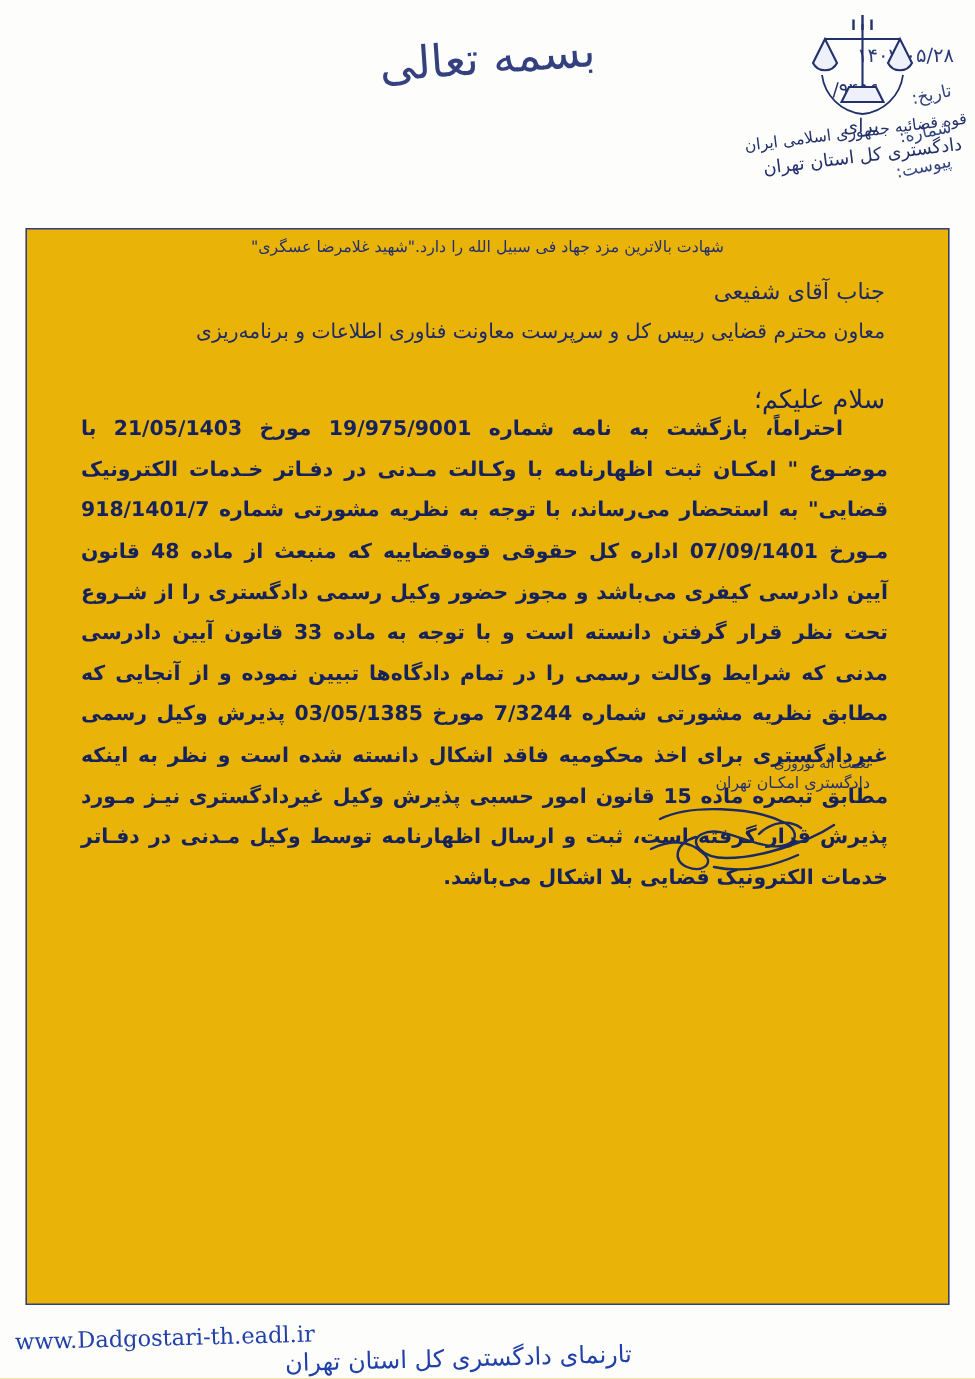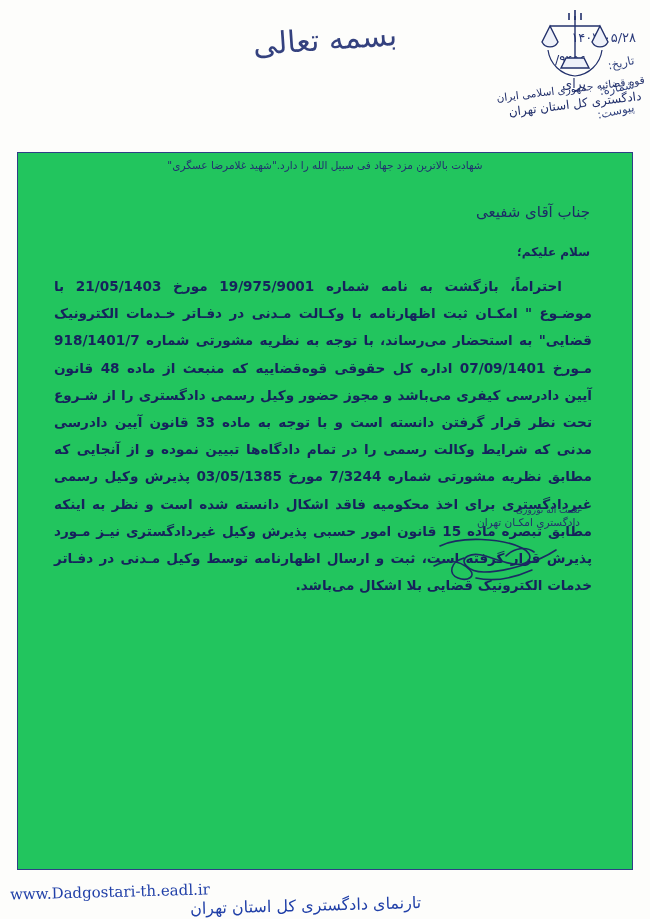--- a/index.html
+++ b/index.html
@@ -116,21 +116,21 @@
   }
 
   
   .frame {
     position: absolute;
     top: 152px;
     left: 17px;
     width: 616px;
     height: 718px;
     border: 1px solid #2f3f86;
-    background: #22c55e;
+    background: #eab308;
     box-sizing: border-box;
     padding-left: 40px;
   }
 
   .quote {
     position: absolute;
     top: 6px;
     left: 0;
     width: 100%;
     text-align: center;
@@ -139,37 +139,36 @@
     direction: rtl;
   }
 
   .salutation {
     position: absolute;
     top: 32px;
     right: 42px;
     font-size: 15px;
     color: #1d2a66;
     direction: rtl;
-    margin-top: 18px;
   }
   .addressee {
     position: absolute;
     top: 60px;
     right: 42px;
     font-size: 13.5px;
     color: #1d2a66;
     direction: rtl;
   }
 
   .greeting {
     position: absolute;
-    top: 92px;
+    top: 104px;
     right: 42px;
-    font-size: 12px;
-    font-weight: bold;
+    font-size: 17px;
+    font-weight: normal;
     color: #16225c;
     direction: rtl;
   }
 
   .body-text {
     position: absolute;
     top: 120px;
     right: 40px;
     left: 36px;
     direction: rtl;
@@ -286,20 +285,21 @@
       <div class="org-line-1">قوه قضائیه جمهوری اسلامی ایران</div>
       <div class="org-line-2">دادگستری کل استان تهران</div>
     </div>
   </div>
 
   <div class="frame">
 
     <div class="quote">شهادت بالاترین مزد جهاد فی سبیل الله را دارد."شهید غلامرضا عسگری"</div>
 
     <div class="salutation">جناب آقای شفیعی</div>
+    <div class="addressee">معاون محترم قضایی  رییس کل و سرپرست معاونت فناوری اطلاعات و برنامه‌ریزی</div>
 
     <div class="greeting">سلام علیکم؛</div>
 
     <div class="body-text">احتراماً، بازگشت به نامه شماره 19/975/9001 مورخ 21/05/1403 با موضـوع " امکـان ثبت اظهارنامه با وکـالت مـدنی در دفـاتر خـدمات الکترونیک قضایی" به استحضار می‌رساند، با توجه به نظریه مشورتی شماره 918/1401/7 مـورخ 07/09/1401 اداره کل حقوقی قوه‌قضاییه که منبعث از ماده 48 قانون آیین دادرسی کیفری می‌باشد و مجوز حضور وکیل رسمی دادگستری را از شـروع تحت نظر قرار گرفتن دانسته است و با توجه به ماده 33 قانون آیین دادرسی مدنی که شرایط وکالت رسمی را در تمام دادگاه‌ها تبیین نموده و از آنجایی که مطابق نظریه مشورتی شماره 7/3244 مورخ 03/05/1385 پذیرش وکیل رسمی غیردادگستری برای اخذ محکومیه فاقد اشکال دانسته شده است و نظر به اینکه مطابق تبصره ماده 15 قانون امور حسبی پذیرش وکیل غیردادگستری نیـز مـورد پذیرش قرار گرفته است، ثبت و ارسال اظهارنامه توسط وکیل مـدنی در دفـاتر خدمات الکترونیک قضایی بلا اشکال می‌باشد.</div>
 
     <div class="signature">
       <div class="sig-line-0">نعمت اله نوروزی</div>
       <div class="sig-line-2">دادگستری امکـان تهران</div>
       <div class="sig-mark">
         <svg width="170" height="58" viewBox="0 0 170 58">

